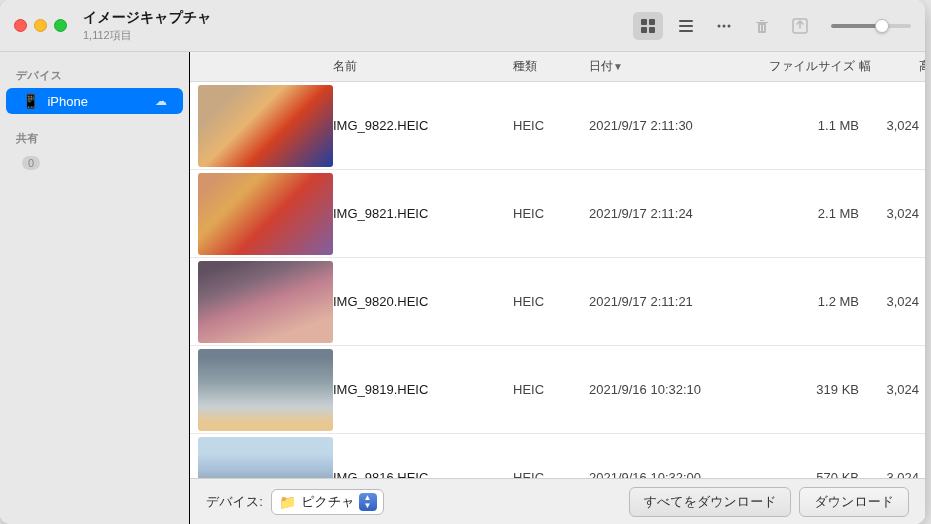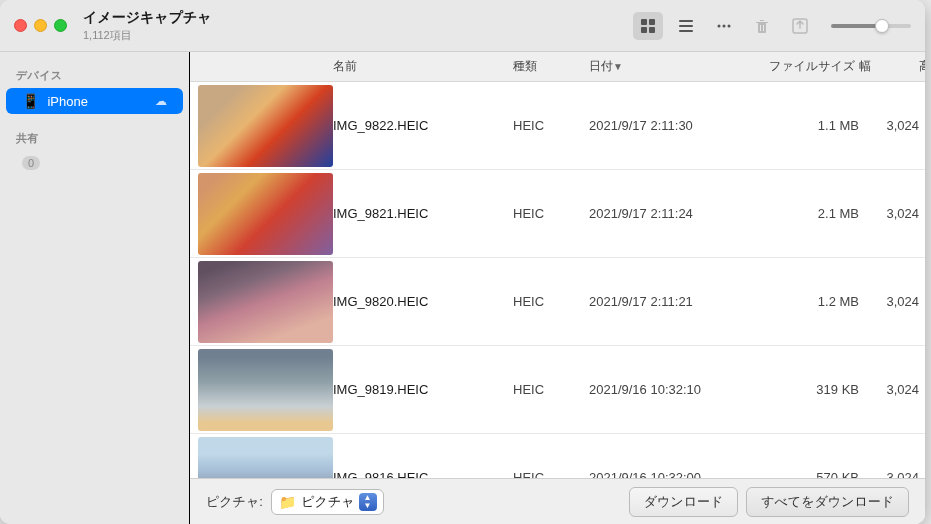--- a/index.html
+++ b/index.html
@@ -581,28 +581,28 @@
     <div class="row-name col-name">IMG_9816.HEIC</div>
     <div class="row-type col-type">HEIC</div>
     <div class="row-date col-date">2021/9/16 10:32:00</div>
     <div class="row-filesize col-filesize">570 KB</div>
     <div class="row-imgwidth col-width">3,024</div>
     <div class="row-imgheight col-height">4,032</div>
   </div>
         </div>
 
       <div class="footer">
-        <span class="footer-label">ピクチャ:</span>
+        <span class="footer-label">デバイス:</span>
         <div class="footer-select-container">
           <span class="folder-icon-small">📁</span>
           <span class="footer-select-label">ピクチャ</span>
           <div class="footer-select-arrow">
             <span>▲</span>
             <span>▼</span>
           </div>
         </div>
         <div class="footer-spacer"></div>
+        <button class="footer-btn primary">すべてをダウンロード</button>
         <button class="footer-btn">ダウンロード</button>
-        <button class="footer-btn primary">すべてをダウンロード</button>
       </div>
     </div>
   </div>
 </div>
 
 </body></html>

